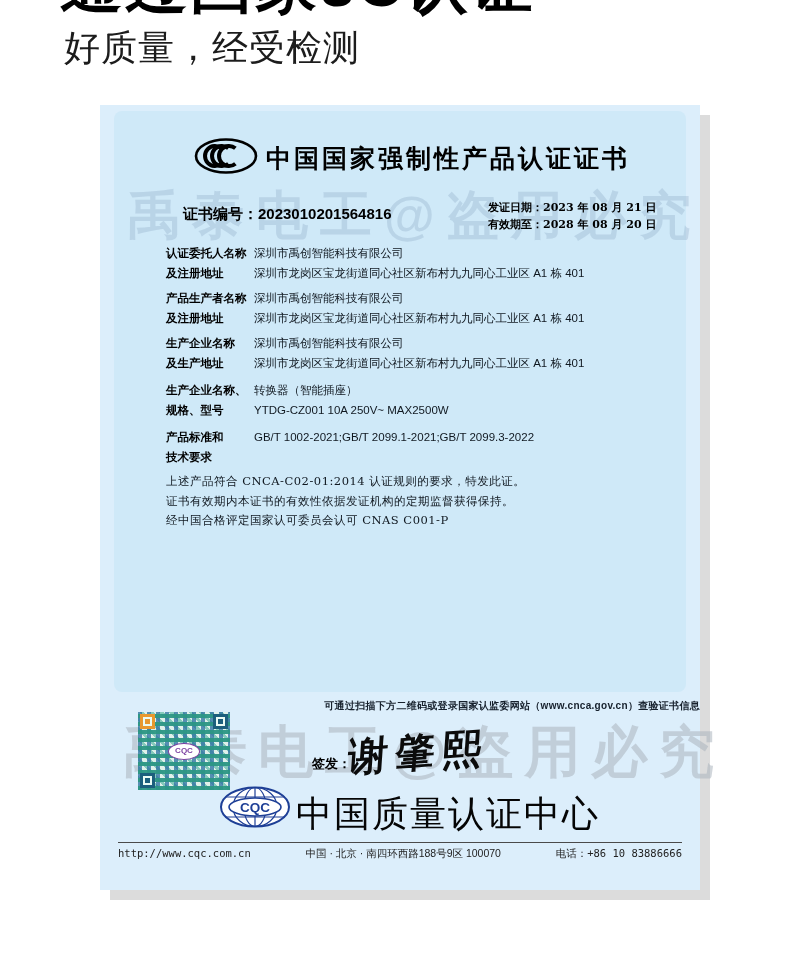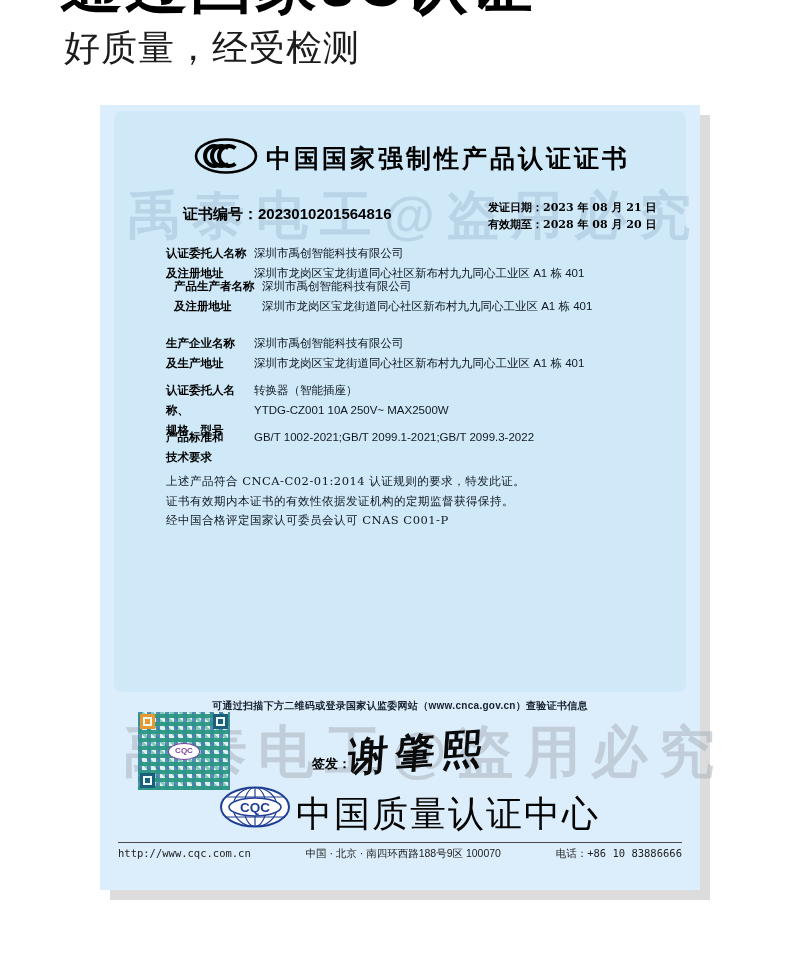--- a/index.html
+++ b/index.html
@@ -28,27 +28,27 @@
 
   
   .certno { position:absolute; left:83px; top:100px; font-size:15px; font-weight:bold; color:#000; white-space:nowrap; }
   .dates { position:absolute; left:388px; top:94px; font-size:11px; line-height:17px; font-weight:bold;
            font-family:"DejaVu Serif", serif; color:#000; white-space:nowrap; }
 
   
   .frow { position:absolute; left:66px; right:26px; display:flex; font-size:11.5px; line-height:20px; }
   .flabel { width:88px; flex-shrink:0; font-weight:bold; color:#000; }
   .fvalue { color:#101820; }
-  .r0 { top:138px; } .r1 { top:171px;margin-left:8px; } .r2 { top:228px; } .r3 { top:275px; } .r4 { top:322px; }
+  .r0 { top:138px; } .r1 { top:183px; } .r2 { top:228px; } .r3 { top:275px; } .r4 { top:322px; }
 
   .statement { position:absolute; left:66px; top:367px; font-family:"DejaVu Serif", serif;
                font-size:11.5px; line-height:19.5px; letter-spacing:0.5px; color:#101820; }
 
   
-  .qrnote { position:absolute; left:0; right:0; top:594px; text-align:center; font-size:10px;
+  .qrnote { position:absolute; left:0; right:0; top:594px; text-align:right; font-size:10px;
             font-weight:bold; color:#16202c; letter-spacing:0.3px; }
   .qr { position:absolute; left:38px; top:607px; width:92px; height:78px; }
   .qr-bg { position:absolute; inset:0; background-color:#dff0ea;
            background-image:
              repeating-linear-gradient(0deg, rgba(44,150,132,0.95) 0 4px, transparent 4px 8px),
              repeating-linear-gradient(90deg, rgba(40,110,160,0.75) 0 4px, transparent 4px 9px),
              repeating-linear-gradient(45deg, rgba(60,170,150,0.55) 0 3px, transparent 3px 7px); }
   .qr-finder { position:absolute; width:15px; height:15px; border:3px solid #1c5f7d; background:#eafbf4; }
   .qr-finder::after { content:""; position:absolute; left:2px; top:2px; width:5px; height:5px; background:#1c5f7d; }
   .qf-tl { left:2px; top:2px; border-color:#e8982f; } .qf-tl::after { background:#e8982f; }
@@ -127,21 +127,21 @@
           <div>生产企业名称</div>
           <div>及生产地址</div>
           </div>
         <div class="fvalue">
           <div>深圳市禹创智能科技有限公司</div>
           <div>深圳市龙岗区宝龙街道同心社区新布村九九同心工业区 A1 栋 401</div>
           </div>
       </div>
       <div class="frow r3">
         <div class="flabel">
-          <div>认证委托人名称、</div>
+          <div>生产企业名称、</div>
           <div>规格、型号</div>
           </div>
         <div class="fvalue">
           <div>转换器（智能插座）</div>
           <div>YTDG-CZ001 10A 250V~  MAX2500W</div>
           </div>
       </div>
       <div class="frow r4">
         <div class="flabel">
           <div>产品标准和</div>

